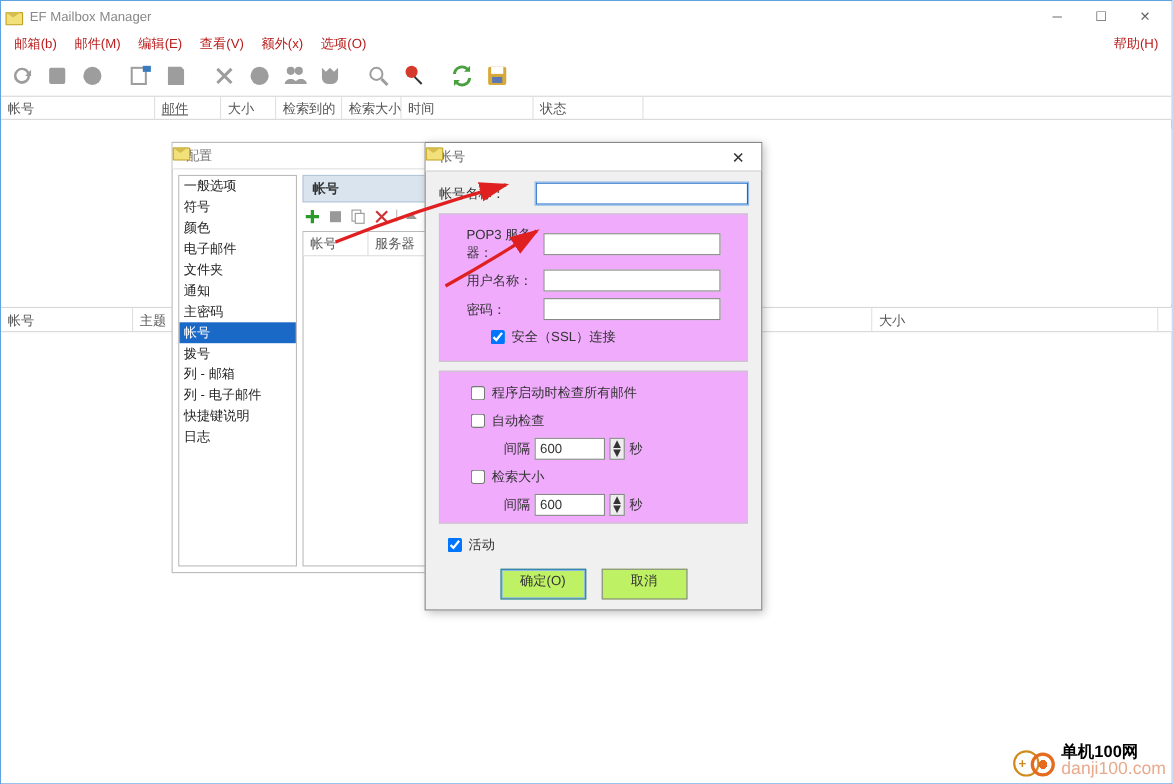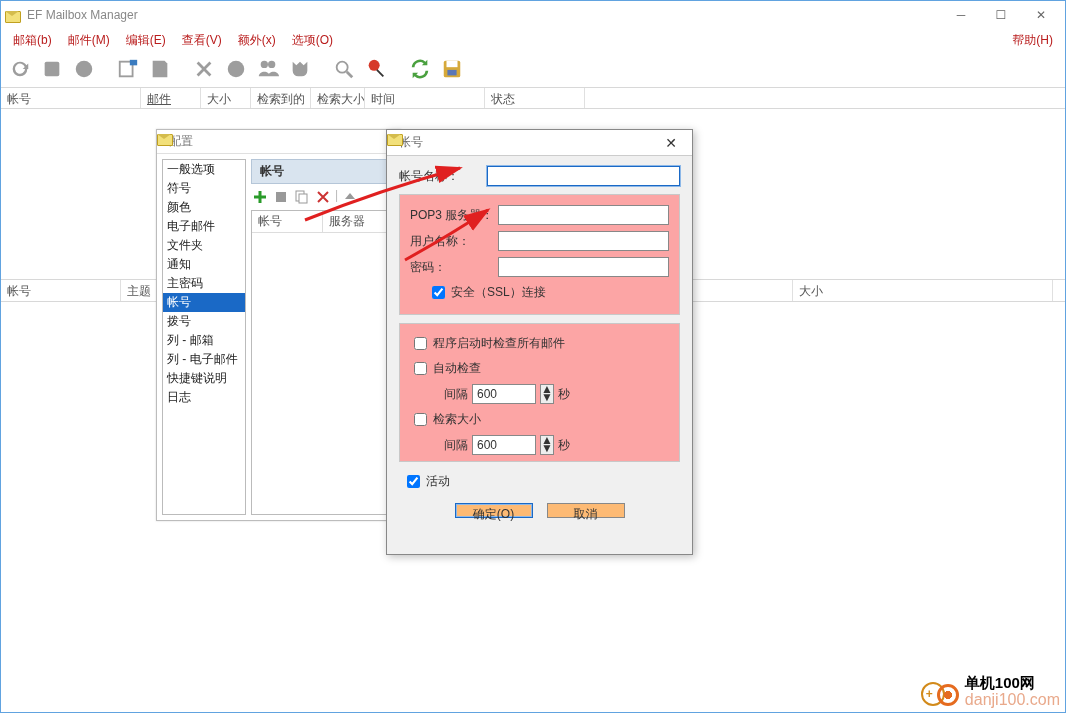--- a/index.html
+++ b/index.html
@@ -22,47 +22,47 @@
 .tbtn svg{width:22px;height:22px}
 .cols{display:flex;height:22px;border-top:1px solid #d8d8d8;border-bottom:1px solid #d8d8d8;background:#fff}
 .col{padding:3px 6px;border-right:1px solid #e0e0e0;color:#555;white-space:nowrap;overflow:hidden}
 .pane-upper{position:absolute;left:1px;top:117px;width:1064px;height:160px;background:#fff}
 .pane-lower{position:absolute;left:1px;top:279px;width:1064px;height:433px;border-top:1px solid #d8d8d8;background:#fff}
 .cfg-win{left:140;top:129px;width:245px;height:392px;border:1px solid #bcbcbc;box-shadow:0 0 2px rgba(0,0,0,.15)}
 .cfg-win{left:156px}
 .cfg-title{display:flex;align-items:center;height:24px;padding:0 6px;background:#fff;border-bottom:1px solid #e0e0e0}
 .cfg-title .ttxt{color:#777;margin-left:6px}
 .cfg-body{display:flex;height:calc(100% - 24px)}
-.cfg-list{border:1px solid #bbb;margin:5px;width:84px;background:#fff;overflow:hidden}
+.cfg-list{border:1px solid #bbb;margin:5px;width:108px;background:#fff;overflow:hidden}
 .cfg-li{padding:1px 4px;white-space:nowrap;color:#222}
 .cfg-li.sel{background:#1a69c6;color:#fff}
 .cfg-right{flex:1;margin:5px 5px 5px 0;display:flex;flex-direction:column}
 .cfg-head{background:#d9e4ef;border:1px solid #b5c6d8;padding:3px 8px;font-weight:bold;color:#333}
 .cfg-btns{display:flex;gap:3px;padding:4px 0}
 .cfg-btns .cb{width:18px;height:18px;display:flex;align-items:center;justify-content:center}
 .cfg-table{border:1px solid #bbb;flex:1;background:#fff}
 .cfg-thead{display:flex;border-bottom:1px solid #ddd;background:#fff}
 .cfg-th{padding:2px 6px;border-right:1px solid #ddd;flex:1;color:#555}
 .acct-win{left:386px;top:129px;width:307px;height:426px;border:1px solid #888;box-shadow:2px 2px 8px rgba(0,0,0,.25);background:#f0f0f0}
 .acct-title{display:flex;align-items:center;height:26px;padding:0 6px;background:#fff;border-bottom:1px solid #ccc}
 .acct-title .ttxt{color:#666;margin-left:6px}
 .acct-title .x{margin-left:auto;width:30px;text-align:center;font-size:14px}
 .acct-body{padding:10px 12px}
 .frow{display:flex;align-items:center;margin-bottom:6px}
 .flab{width:88px;color:#333}
 .fin{flex:1;height:20px;border:1px solid #888;background:#fff}
 .fin.focus{border:1px solid #1a69c6;outline:1px solid #8db8e8}
-.grp{border:1px solid #c8c8c8;padding:10px 10px 6px;margin-top:8px;background:#fca5a5}
+.grp{border:1px solid #c8c8c8;padding:10px 24px 6px;margin-top:8px;background:#f0abfc}
 .chk{display:flex;align-items:center;margin-bottom:6px}
 .chk input{margin-right:6px}
 .indent{margin-left:34px;display:flex;align-items:center;gap:4px}
 .num{width:64px;height:20px;border:1px solid #888;background:#fff;padding:0 4px}
 .spin{width:14px;height:20px;border:1px solid #888;background:#eee;display:flex;flex-direction:column;font-size:7px;text-align:center;line-height:8px}
 .acct-foot{display:flex;justify-content:center;gap:14px;margin-top:12px}
-.btn{width:78px;height:15px;border:1px solid #888;background:#fdba74;text-align:center;line-height:20px}
+.btn{width:78px;height:28px;border:1px solid #888;background:#bef264;text-align:center;line-height:20px}
 .btn.primary{border:1px solid #1a69c6;box-shadow:inset 0 0 0 1px #8db8e8}
 .arrow{position:absolute;pointer-events:none}
 .arrow svg{overflow:visible}
 .watermark{position:absolute;right:6px;bottom:4px;display:flex;align-items:center;gap:6px}
 .watermark .wico{width:38px;height:24px;position:relative}
 .watermark .wico::before{content:"";position:absolute;left:0;top:2px;width:20px;height:20px;border:2px solid #d28a1a;border-radius:50%}
 .watermark .wico::after{content:"";position:absolute;left:16px;top:4px;width:16px;height:16px;border:3px solid #e56b1f;border-radius:50%;background:radial-gradient(circle at center,#e56b1f 4px,transparent 4px)}
 .watermark .wico .plus{position:absolute;left:5px;top:7px;font-size:12px;color:#d28a1a;font-weight:bold}
 .wm-main{color:#000000;font-size:15px;font-weight:bold}
 .wm-sub{color:#e9a98b;font-size:16px;margin-top:-2px}

